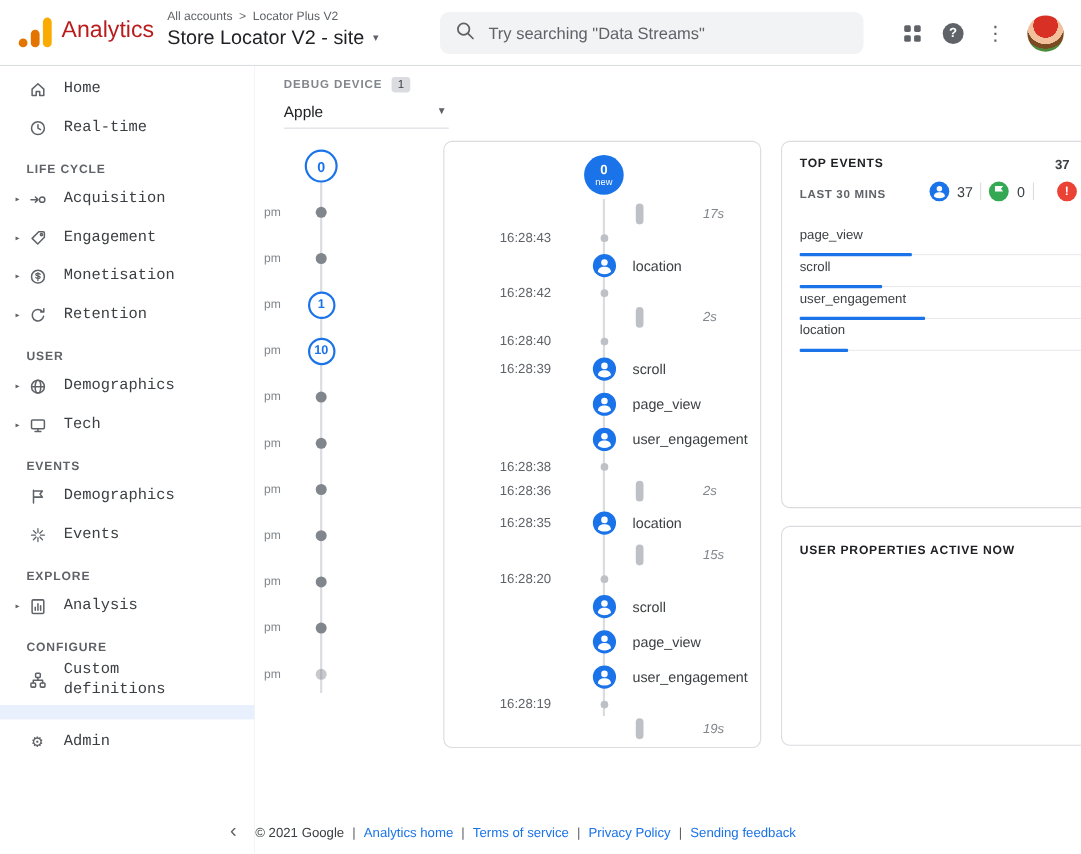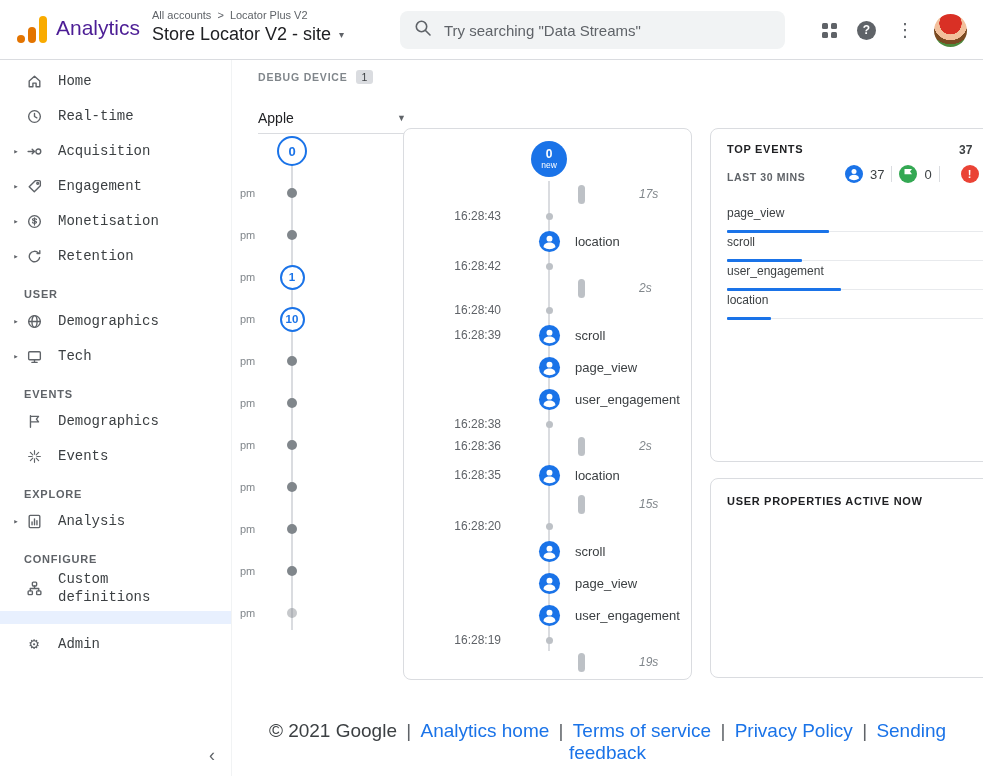--- a/index.html
+++ b/index.html
@@ -5,21 +5,21 @@
   * { box-sizing: border-box; }
   body { margin:0; font-family:"Liberation Sans","DejaVu Sans",sans-serif; background:#fff; }
   .page { position:relative; width:983px; height:776px; background:#fff; overflow:hidden; }
 
   
   .app-header { position:absolute; top:0; left:0; right:0; height:60px; background:#fff; border-bottom:1px solid #dadce0; z-index:5; }
   .logo { position:absolute; left:16px; top:15px; width:32px; height:30px; }
   .logo .dot { position:absolute; left:1px; bottom:2px; width:8px; height:8px; border-radius:50%; background:#e37400; }
   .logo .bar-mid { position:absolute; left:12px; bottom:2px; width:8px; height:16px; border-radius:4px; background:#e37400; }
   .logo .bar-tall { position:absolute; left:23px; bottom:2px; width:8px; height:27px; border-radius:4px; background:#f9ab00; }
-  .app-name { position:absolute; left:56px; top:16px; font-size:21px; color:#4c1d95; }
+  .app-name { position:absolute; left:56px; top:16px; font-size:21px; color:#b91c1c; }
   .crumb-block { position:absolute; left:152px; top:9px; }
   .breadcrumb { font-size:11px; color:#5f6368; }
   .breadcrumb .sep { margin:0 3px; }
   .prop-selector { display:flex; align-items:center; gap:8px; margin-top:3px; font-size:18px; color:#202124; cursor:pointer; background:none; border:none; padding:0; font-family:inherit; }
   .prop-caret { font-size:10px; color:#5f6368; }
   .search-bar { position:absolute; left:400px; top:11px; width:385px; height:38px; background:#f1f3f4; border-radius:8px; display:flex; align-items:center; padding:0 14px; gap:10px; }
   .search-bar input { flex:1; border:none; background:transparent; outline:none; font-size:15px; color:#3c4043; font-family:inherit; }
   .search-bar input::placeholder { color:#5f6368; }
   .hdr-actions { position:absolute; right:16px; top:0; height:60px; display:flex; align-items:center; gap:20px; }
   .grid-icon { width:15px; height:15px; display:grid; grid-template-columns:6px 6px; grid-template-rows:6px 6px; gap:3px; cursor:pointer; }
@@ -38,21 +38,21 @@
   .side-section { padding:14px 0 4px 24px; font-size:11px; font-weight:bold; letter-spacing:0.8px; color:#5f6368; }
   .side-highlight { height:13px; background:#e8f0fe; margin:3px 0; }
   .collapse-btn { position:absolute; bottom:12px; right:16px; font-size:18px; color:#5f6368; cursor:pointer; line-height:1; }
 
   
   .content { position:absolute; left:232px; top:60px; width:751px; bottom:0; overflow:hidden; background:#fff; }
 
   .debug-block { position:absolute; left:26px; top:10px; width:150px; }
   .debug-label-row { display:flex; align-items:center; font-size:10.5px; letter-spacing:0.8px; color:#80868b; font-weight:bold; }
   .debug-badge { margin-left:8px; background:#dadce0; color:#3c4043; font-size:10.5px; font-weight:normal; letter-spacing:0; border-radius:3px; padding:1px 6px; }
-  .device-select { display:flex; justify-content:space-between; align-items:center; border-bottom:1px solid #dadce0; padding:7px 2px 7px 0; margin-top:19px; font-size:14px; color:#202124; cursor:pointer; }
+  .device-select { display:flex; justify-content:space-between; align-items:center; border-bottom:1px solid #dadce0; padding:7px 2px 7px 0; margin-top:2px; font-size:14px; color:#202124; cursor:pointer; }
   .device-caret { font-size:9px; color:#5f6368; }
 
   
   .minutes { position:absolute; left:0; top:70px; width:160px; }
   .min-line { position:absolute; left:59px; top:32px; height:468px; width:2px; background:#dadce0; }
   .min-row { display:flex; align-items:center; height:42px; position:relative; }
   .min-pm { width:40px; padding-left:8px; font-size:11px; color:#80868b; flex:none; }
   .min-marker-box { width:40px; display:flex; align-items:center; justify-content:center; flex:none; z-index:1; }
   .min-circle { background:#fff; border:2px solid #1a73e8; color:#1a73e8; border-radius:50%; display:flex; align-items:center; justify-content:center; font-weight:bold; cursor:pointer; }
   .min-circle.big { width:30px; height:30px; font-size:13px; border-width:2.5px; }
@@ -92,21 +92,21 @@
   .te-div { width:1px; height:16px; background:#dadce0; }
   .te-push { margin-left:14px; }
   .te-list { margin-top:16px; }
   .te-row { position:relative; height:29px; border-bottom:1px solid #e8eaed; cursor:pointer; }
   .te-name { position:absolute; left:0; top:3px; font-size:12px; color:#3c4043; }
   .te-bar { position:absolute; left:0; bottom:-2px; height:3px; background:#1a73e8; border-radius:1px; }
 
   .user-props-card { left:478px; top:418px; width:300px; height:200px; padding:16px; }
 
   
-  .footer { position:absolute; left:0; right:0; bottom:12px; text-align:center; font-size:19px; color:#3c4043; }
+  .footer { position:absolute; left:0; right:0; bottom:12px; font-size:12px; color:#3c4043; }
   .f-link { color:#1a73e8; text-decoration:none; cursor:pointer; }
   .f-sep { color:#5f6368; margin:0 4px; }
 </style>
 </head>
 <body>
 
 <div class="page">
 
   <div class="app-header">
     <div class="logo">
@@ -162,20 +162,21 @@
         <div class="side-item">
           <span class="side-arrow"></span>
           <span class="side-icon">
             <svg viewBox="0 0 16 16" width="17" height="17" fill="none" stroke="currentColor" stroke-width="1.3" stroke-linecap="round" stroke-linejoin="round">
               <circle cx="8" cy="8" r="5.5"></circle>
               <path d="M8 5.2 V8 L10.2 9.3"></path>
             </svg>
           </span>
           <span class="side-label">Real-time</span>
         </div>
+        <div class="side-section">LIFE CYCLE</div>
         <div class="side-item">
           <span class="side-arrow">▸</span>
           <span class="side-icon">
             <svg viewBox="0 0 16 16" width="17" height="17" fill="none" stroke="currentColor" stroke-width="1.3" stroke-linecap="round" stroke-linejoin="round">
               <circle cx="11.6" cy="8" r="2.3"></circle>
               <path d="M2 8 H7.8 M5.8 5.8 L8 8 L5.8 10.2"></path>
             </svg>
           </span>
           <span class="side-label">Acquisition</span>
         </div>

